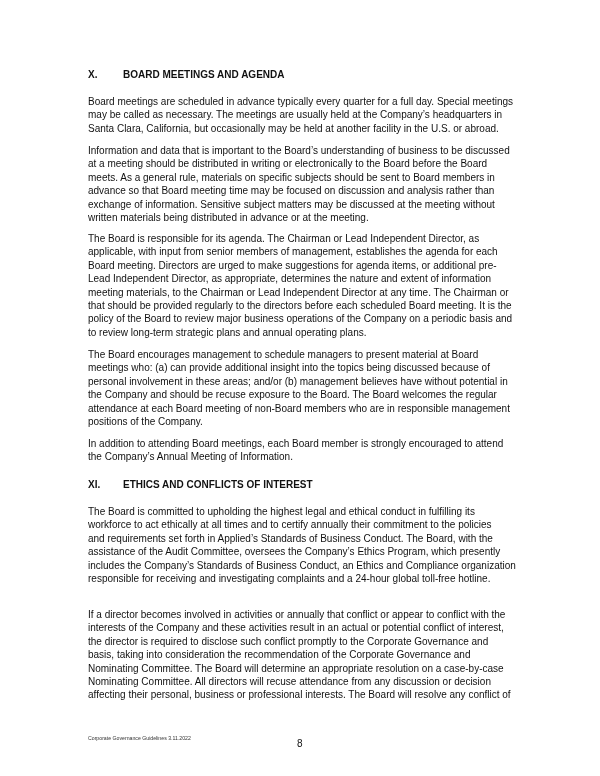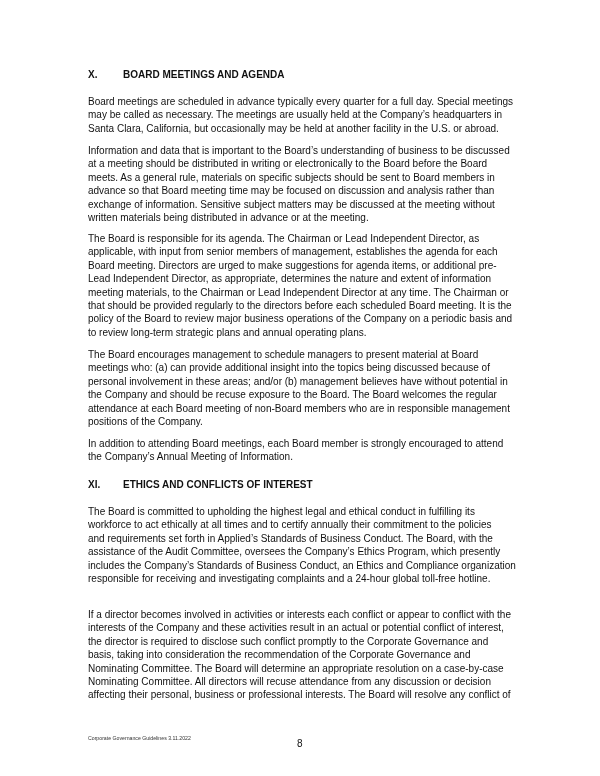--- a/index.html
+++ b/index.html
@@ -68,21 +68,21 @@
   <div class="para" style="top:505px">
     <span class="line">The Board is committed to upholding the highest legal and ethical conduct in fulfilling its</span>
     <span class="line">workforce to act ethically at all times and to certify annually their commitment to the policies</span>
     <span class="line">and requirements set forth in Applied’s Standards of Business Conduct. The Board, with the</span>
     <span class="line">assistance of the Audit Committee, oversees the Company’s Ethics Program, which presently</span>
     <span class="line">includes the Company’s Standards of Business Conduct, an Ethics and Compliance organization</span>
     <span class="line">responsible for receiving and investigating complaints and a 24-hour global toll-free hotline.</span>
   </div>
 
   <div class="para" style="top:608px">
-    <span class="line">If a director becomes involved in activities or interests each conflict or appear to conflict with the</span>
+    <span class="line">If a director becomes involved in activities or annually that conflict or appear to conflict with the</span>
     <span class="line">interests of the Company and these activities result in an actual or potential conflict of interest,</span>
     <span class="line">the director is required to disclose such conflict promptly to the Corporate Governance and</span>
     <span class="line">basis, taking into consideration the recommendation of the Corporate Governance and</span>
     <span class="line">Nominating Committee. The Board will determine an appropriate resolution on a case-by-case</span>
     <span class="line">Nominating Committee. All directors will recuse attendance from any discussion or decision</span>
     <span class="line">affecting their personal, business or professional interests. The Board will resolve any conflict of</span>
   </div>
 </div>
 
 <div class="footer-left">Corporate Governance Guidelines 3.11.2022</div>

